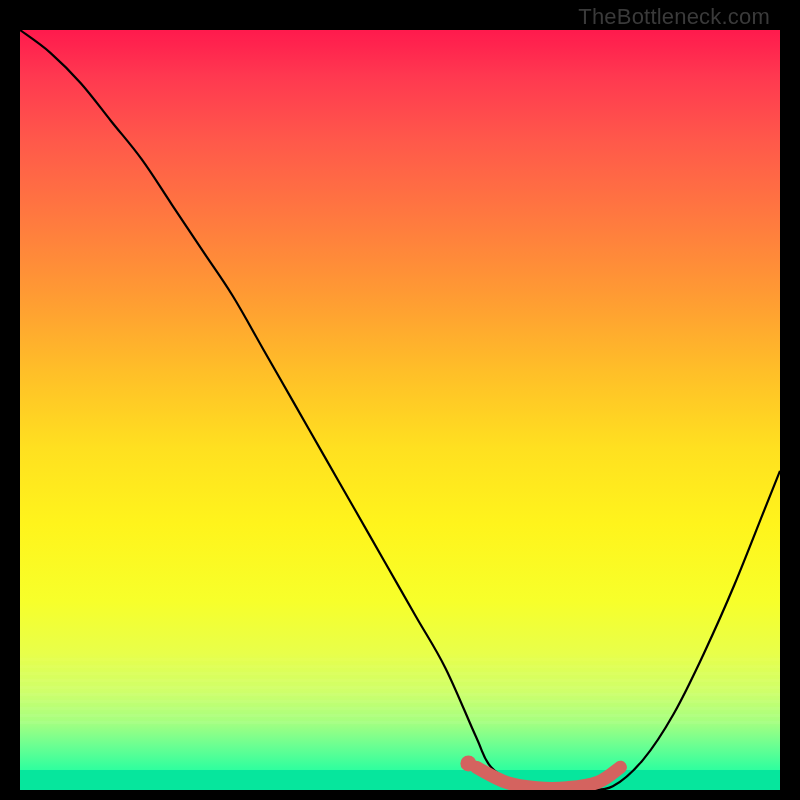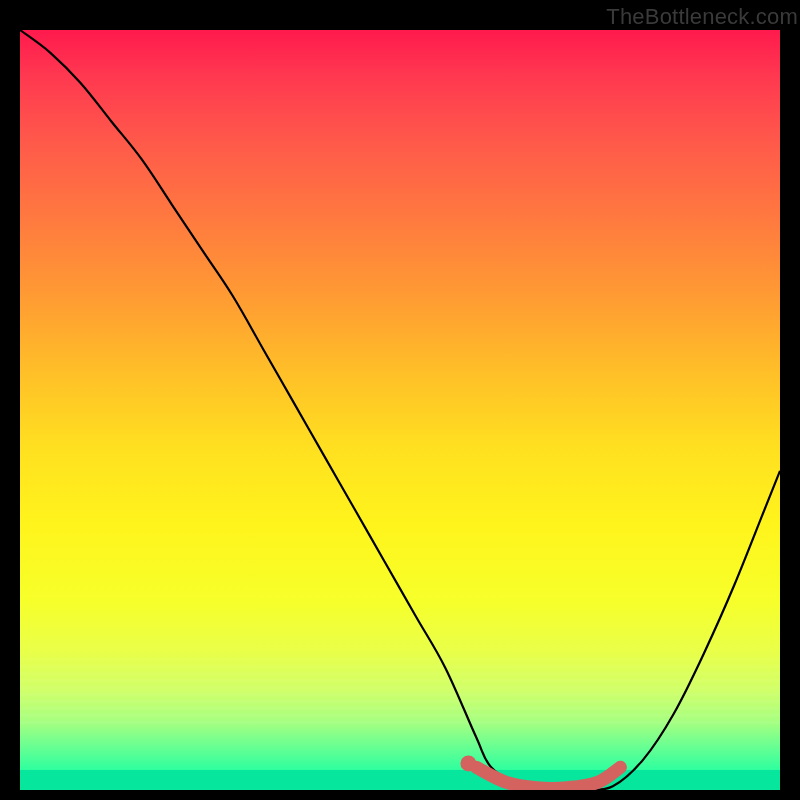--- a/index.html
+++ b/index.html
@@ -1,16 +1,16 @@
 <!DOCTYPE html>
 <html><head>
 <meta charset="utf-8">
 <style>
   body{margin:0;padding:0;background:#000;width:800px;height:800px;position:relative;font-family:Arial,Helvetica,sans-serif}
-  .attribution{position:absolute;top:4px;right:2px;color:#3a3a3a;font-size:22px;font-weight:400;letter-spacing:.2px}
+  .attribution{position:absolute;top:4px;right:30px;color:#3a3a3a;font-size:22px;font-weight:400;letter-spacing:.2px}
   .plot-area{position:absolute;left:20px;top:30px;width:760px;height:760px;overflow:hidden}
   .gradient-bg{position:absolute;inset:0;background:linear-gradient(to bottom,
     #ff1a4d 0%,
     #ff3850 6%,
     #ff5a4a 15%,
     #ff7a3f 25%,
     #ff9b33 35%,
     #ffbf28 45%,
     #ffe020 55%,
     #fff41c 65%,

